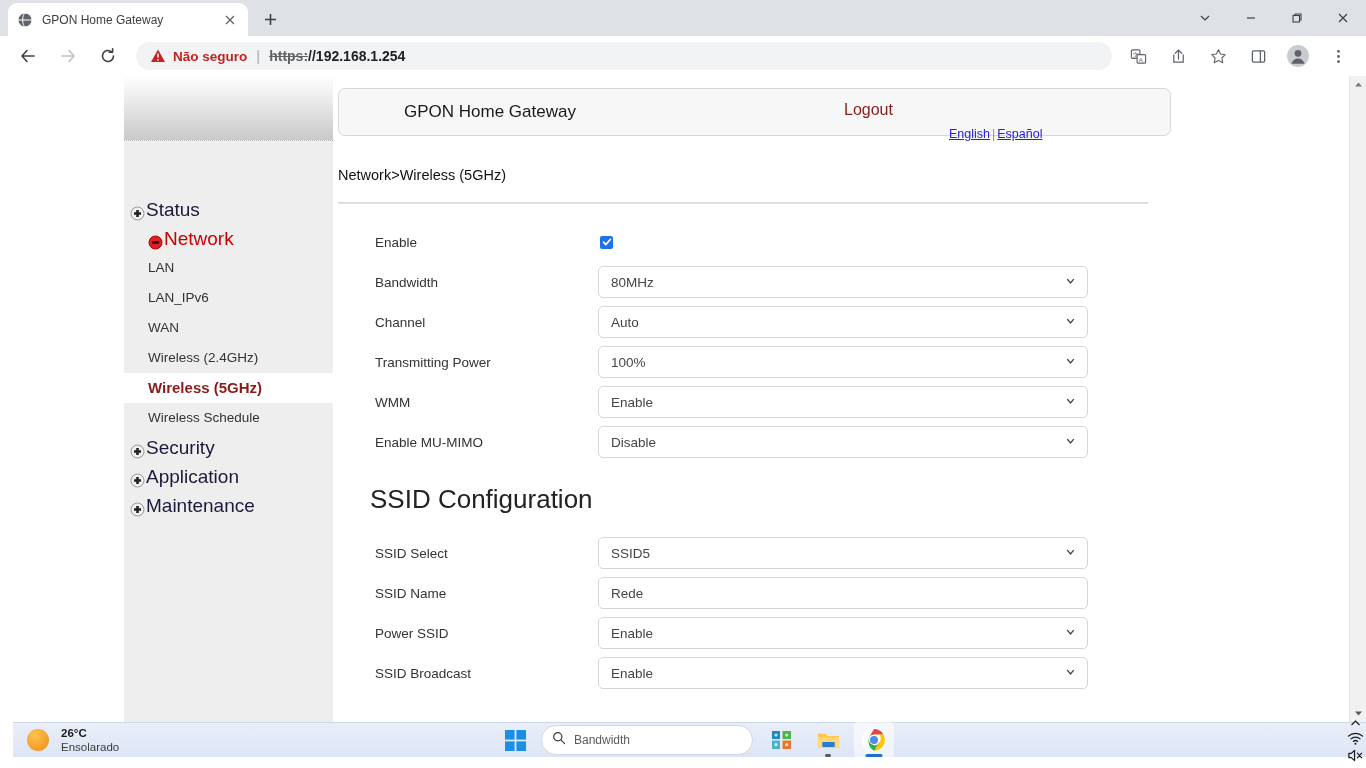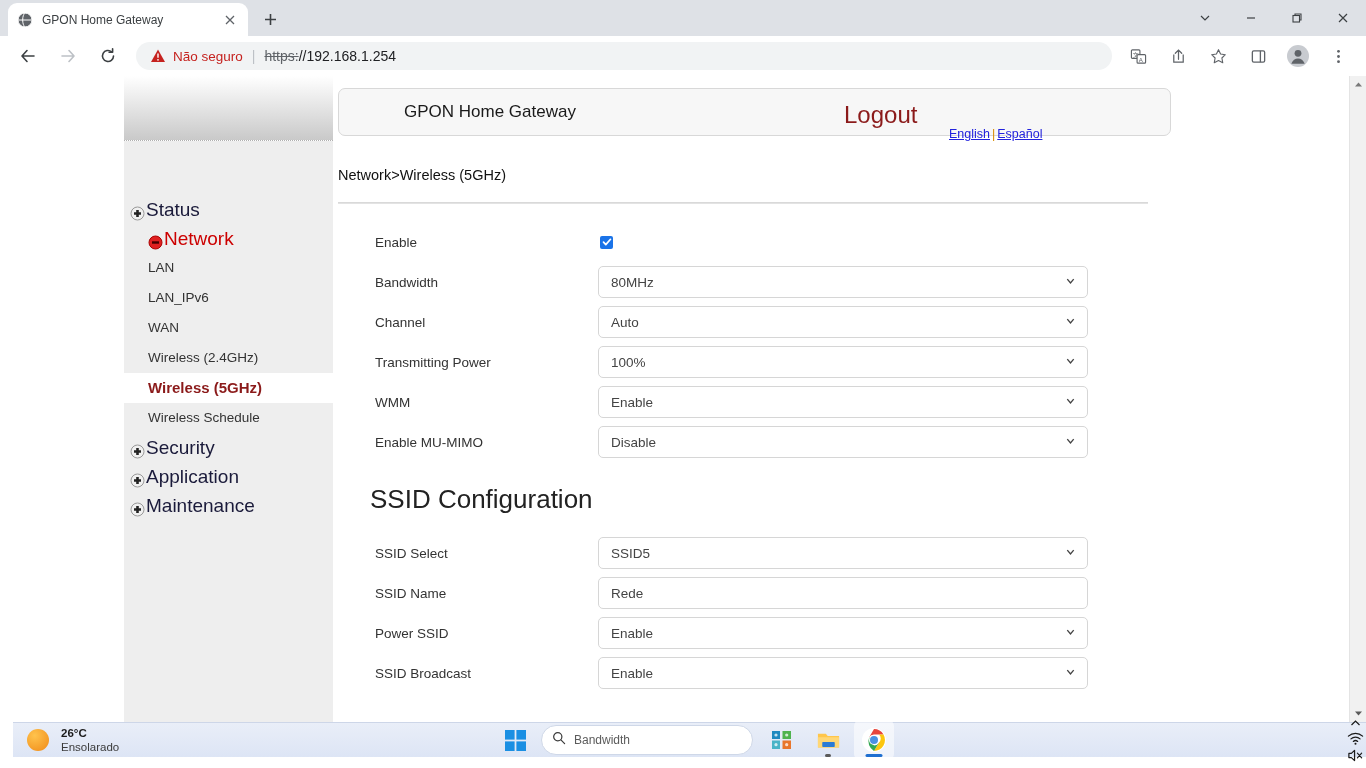--- a/index.html
+++ b/index.html
@@ -29,21 +29,21 @@
   .newtab { width: 28px; height: 28px; margin-left: 8px; margin-bottom: 3px; display: flex; align-items: center; justify-content: center; border-radius: 50%; }
   .wincontrols { position: absolute; right: 0; top: 0; display: flex; height: 36px; }
   .wc-btn { width: 46px; height: 36px; display: flex; align-items: center; justify-content: center; }
 
   
   .toolbar { height: 40px; background: #ffffff; display: flex; align-items: center; padding: 0 8px; }
   .tb-icon { width: 30px; height: 30px; display: flex; align-items: center; justify-content: center; margin: 0 5px; border-radius: 50%; }
   .omnibox {
     flex: 1; height: 28px; background: #f1f3f4; border-radius: 14px;
     display: flex; align-items: center; padding: 0 14px; margin: 0 6px 0 8px;
-    font-size: 14px; overflow: hidden;
+    font-size: 14px; overflow: hidden; font-weight: bold;
   }
   .warn-icon { width: 16px; height: 16px; flex: 0 0 16px; margin-right: 7px; }
   .notsecure { color: #c5221f; font-size: 13.5px; white-space: nowrap; }
   .omni-sep { color: #bdc1c6; margin: 0 9px; font-size: 14px; }
   .url { color: #202124; font-size: 14px; white-space: nowrap; }
   .url .scheme { text-decoration: line-through; color: #5f6368; }
   .tb-right { display: flex; align-items: center; }
 
   
   .viewport { position: absolute; left: 0; top: 76px; width: 1366px; height: 646px; background: #ffffff; overflow: hidden; }
@@ -76,21 +76,21 @@
   }
 
   .content { position: absolute; left: 333px; top: 0; right: 0; }
 
   .gpon-bar {
     margin: 12px 0 0 5px; width: 833px; height: 48px;
     background: #f7f7f7; border: 1px solid #d8d8d8; border-radius: 7px;
     position: relative;
   }
   .gpon-title { position: absolute; left: 65px; top: 13px; font-size: 17px; color: #1a1a1a; }
-  .gpon-logout { position: absolute; left: 505px; top: 12px; font-size: 24px; color: #8b1a1a; }
+  .gpon-logout { position: absolute; left: 505px; top: 12px; font-size: 16px; color: #8b1a1a; }
   .gpon-lang { position: absolute; left: 610px; top: 38px; font-size: 12.5px; white-space: nowrap; }
   .gpon-lang a { color: #2222dd; text-decoration: underline; }
   .gpon-lang .bar { color: #d68a00; margin: 0 2px; }
 
   .breadcrumb { margin: 31px 0 0 5px; font-size: 14.5px; color: #111111; }
   .hr { margin: 19px 0 0 5px; width: 810px; height: 2px; background: #e3e3e3; border-top: 1px solid #d9d9d9; }
 
   .form { margin: 18px 0 0 5px; width: 810px; }
   .row { display: flex; align-items: center; height: 40px; margin-bottom: 0; }
   .lbl { width: 260px; flex: 0 0 260px; font-size: 13.5px; color: #333333; padding-left: 37px; }

